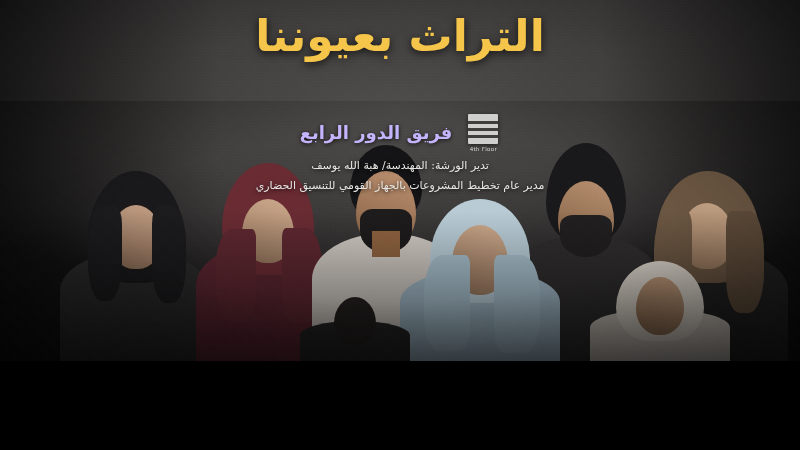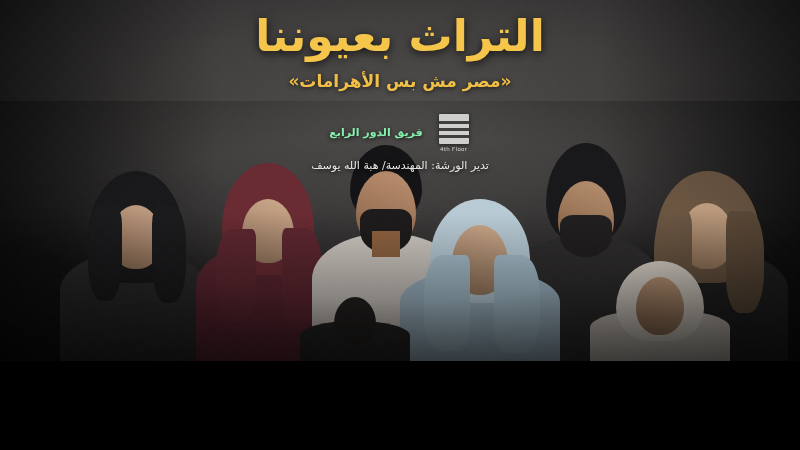--- a/index.html
+++ b/index.html
@@ -85,22 +85,22 @@
     display: flex;
     align-items: center;
     justify-content: center;
     gap: 14px;
   }
   .credit-lines {
     text-align: center;
     direction: rtl;
   }
   .credit-team {
-    color: #86efac;
-    font-size: 11px;
+    color: #c4b5fd;
+    font-size: 18px;
     font-weight: bold;
     line-height: 1.7;
     text-shadow: 0 1px 4px rgba(0,0,0,.8);
   }
   .credit-name {
     color: #f0f0ee;
     font-size: 13.5px;
     font-weight: bold;
     line-height: 1.7;
     text-shadow: 0 1px 4px rgba(0,0,0,.8);
@@ -278,36 +278,36 @@
       <div class="head" style="left:34px; bottom:16px; width:42px; height:48px; background:#23201f;"></div>
     </div>
 
     <div class="photo-vignette"></div>
   </div>
 
   <div class="wall-shadow-bottom"></div>
 
   <div class="text-block">
     <div class="title">التراث بعيوننا</div>
-    <div class="subtitle">«مصر مش بس الأهرامات»</div>
   </div>
 
   <div class="credits">
     <div class="credit-row">
       <div class="logo">
         <div class="logo-mark">
           <i></i>
             <i></i>
             <i></i>
         </div>
         <div class="logo-caption">4th Floor</div>
       </div>
       <div class="credit-lines">
         <div class="credit-team">فريق الدور الرابع</div>
       </div>
     </div>
     <div class="credit-sub">
       <div>تدير الورشة: المهندسة/ هبة الله يوسف</div>
+      <div>مدير عام تخطيط المشروعات بالجهاز القومي للتنسيق الحضاري</div>
     </div>
   </div>
 
   <div class="grain"></div>
 </div>
 
 </body></html>

